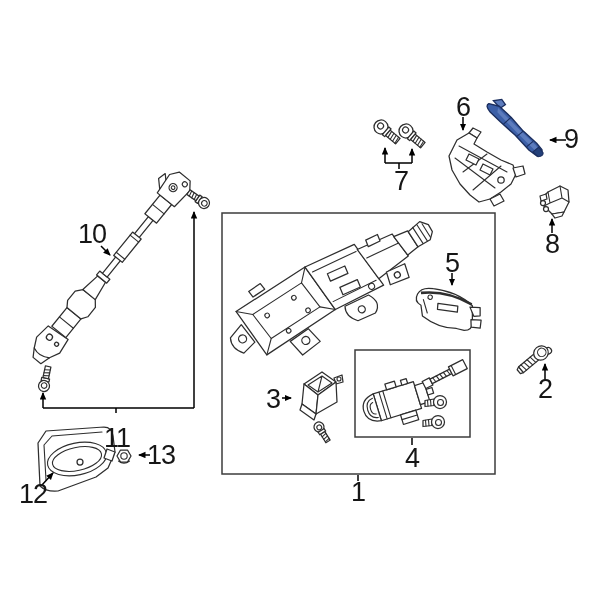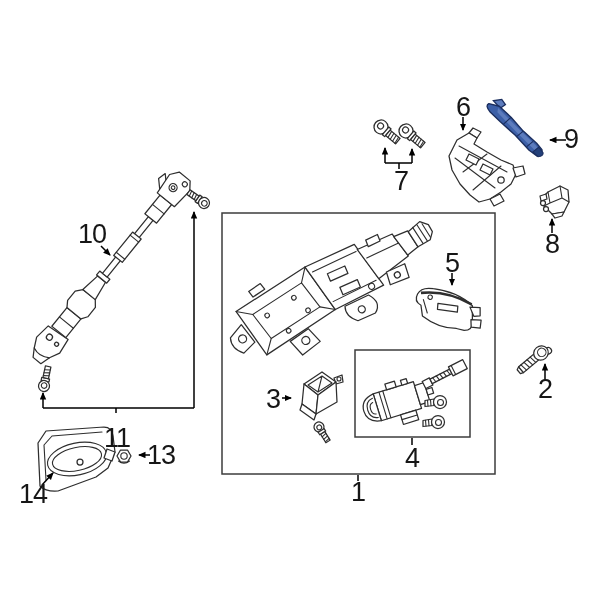--- a/index.html
+++ b/index.html
@@ -257,15 +257,15 @@
   <div class="callout" style="left:545px;top:389px">2</div>
   <div class="callout" style="left:273px;top:399px">3</div>
   <div class="callout" style="left:412px;top:458px">4</div>
   <div class="callout" style="left:452px;top:263px">5</div>
   <div class="callout" style="left:463px;top:107px">6</div>
   <div class="callout" style="left:401px;top:181px">7</div>
   <div class="callout" style="left:552px;top:244px">8</div>
   <div class="callout" style="left:571px;top:139px">9</div>
   <div class="callout" style="left:92px;top:234px">10</div>
   <div class="callout" style="left:117px;top:438px">11</div>
-  <div class="callout" style="left:33px;top:494px">14</div>
+  <div class="callout" style="left:33px;top:494px">12</div>
   <div class="callout" style="left:161px;top:455px">13</div>
 </div>
 
 </body></html>

